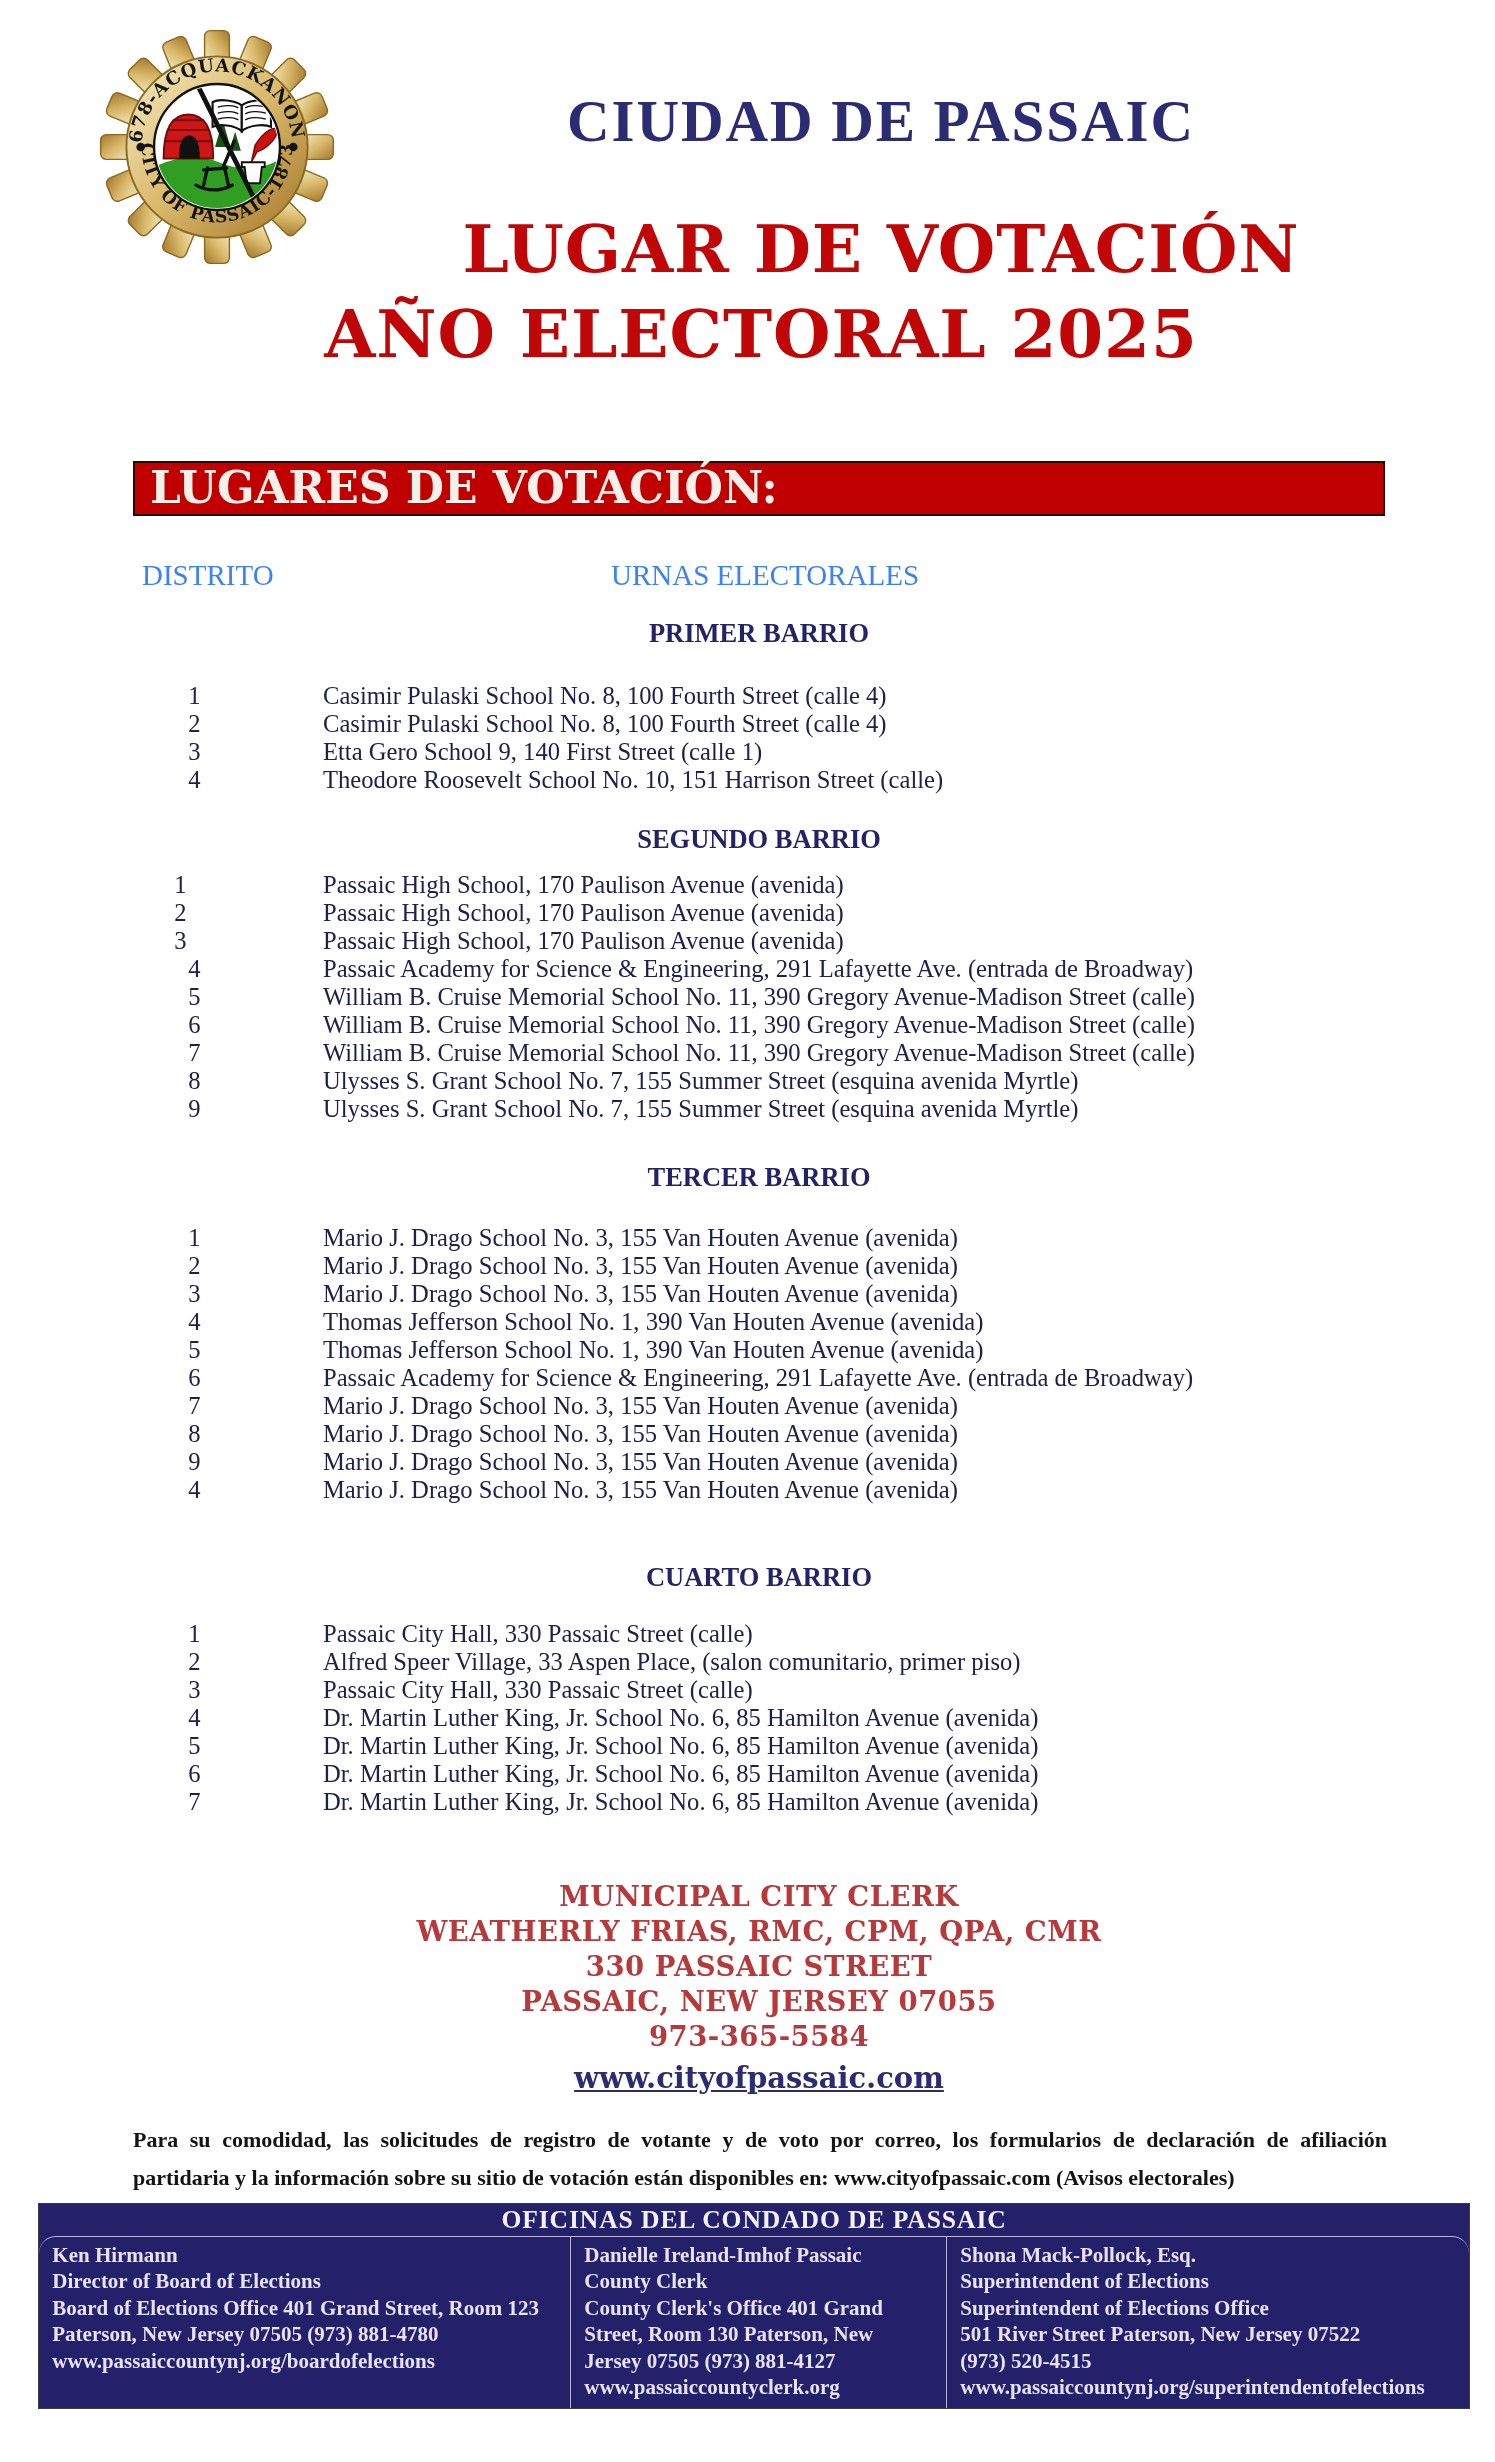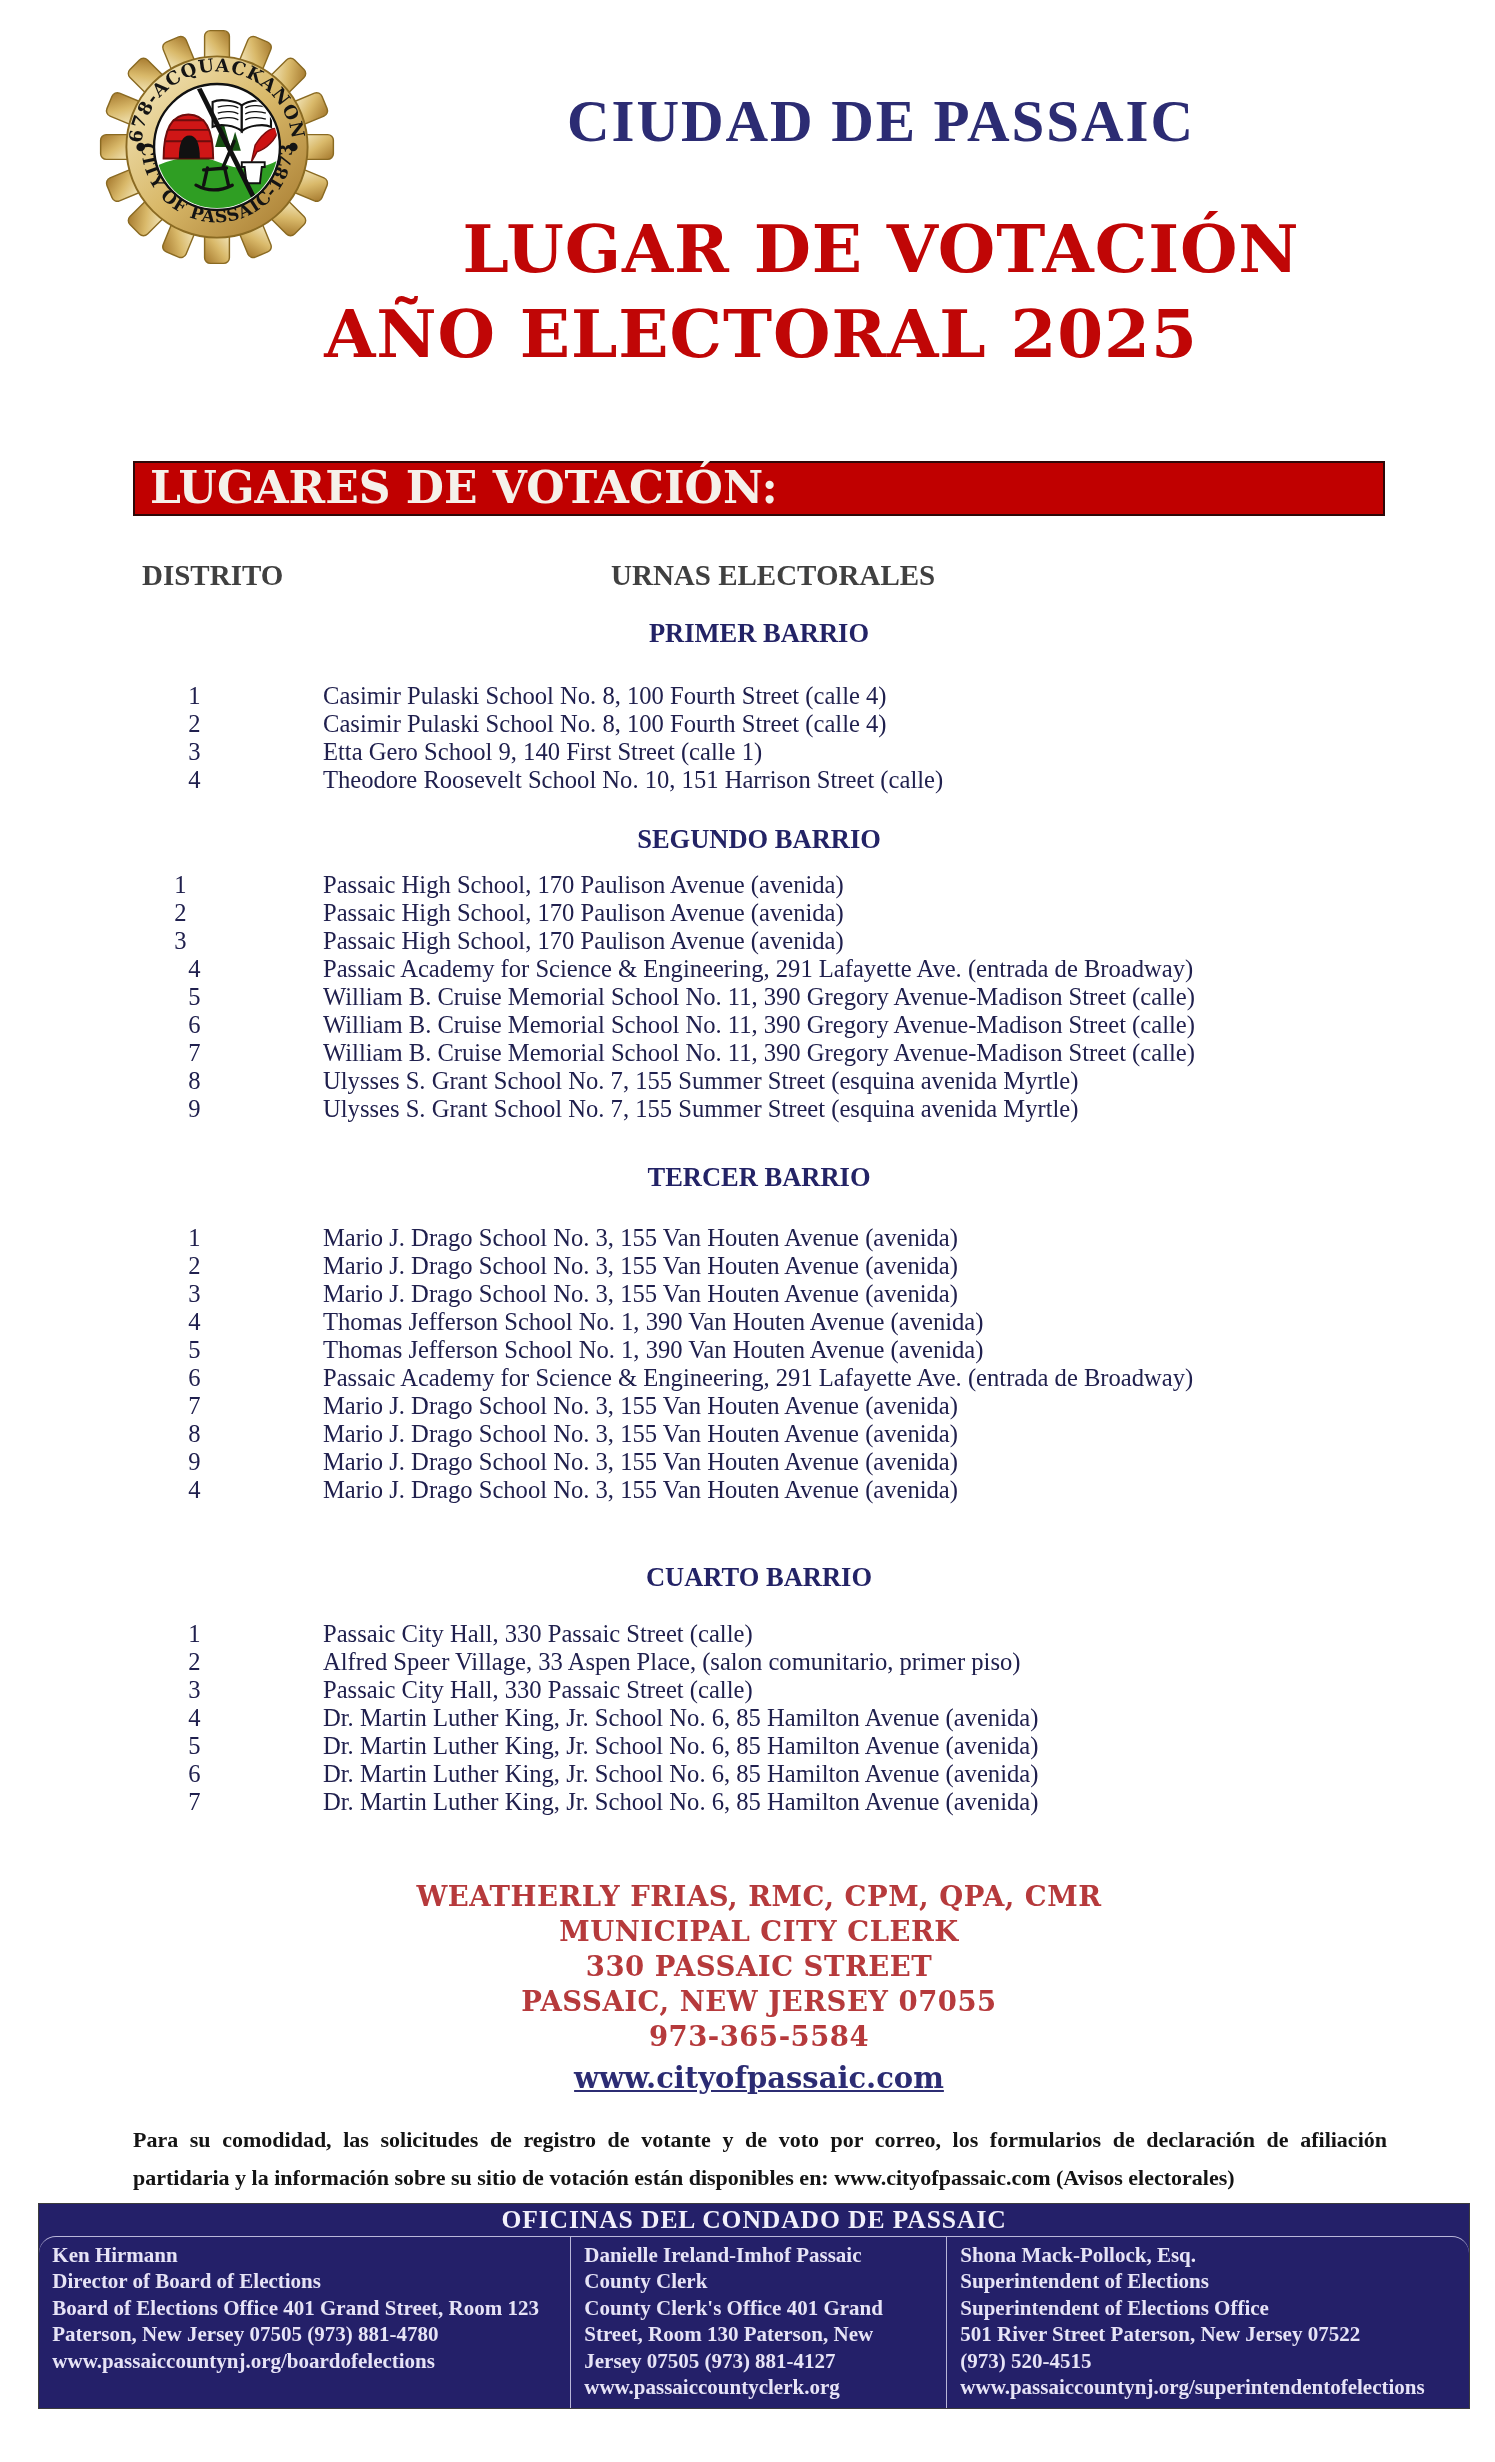--- a/index.html
+++ b/index.html
@@ -24,21 +24,21 @@
   
   .banner {
     position:absolute; left:133px; top:461px; width:1252px; height:55px;
     box-sizing:border-box; background:#c00000; border:2.8px solid #2e0808;
     color:#f5f1ea; font-weight:bold; font-size:44px; line-height:49px;
     padding-left:15px; white-space:nowrap;
   }
   
   .col-head {
     position:absolute; top:559px; height:32px; line-height:32px;
-    font-family:"Liberation Serif", serif; font-weight:bold; font-size:29px; color:#404040;
+    font-family:"Liberation Serif", serif; font-weight:normal; font-size:29px; color:#3b82f6;
     white-space:nowrap;
   }
   .col-head.district { left:142px; }
   .col-head.polls    { left:611px; }
   .section-heading {
     position:absolute; left:133px; width:1252px; height:28px; line-height:28px;
     text-align:center; font-family:"Liberation Serif", serif; font-weight:bold;
     font-size:26.5px; color:#232366;
   }
   .rows { position:absolute; left:133px; width:1252px; }
@@ -290,22 +290,22 @@
         <span class="num">6</span>
         <span class="place">Dr. Martin Luther King, Jr. School No. 6, 85 Hamilton Avenue (avenida)</span>
       </div>
     <div class="row">
         <span class="num">7</span>
         <span class="place">Dr. Martin Luther King, Jr. School No. 6, 85 Hamilton Avenue (avenida)</span>
       </div>
   </div>
 
   <div class="clerk">
+    <div class="cline">MUNICIPAL CITY CLERK</div>
     <div class="cline">WEATHERLY FRIAS, RMC, CPM, QPA, CMR</div>
-    <div class="cline">MUNICIPAL CITY CLERK</div>
     <div class="cline">330 PASSAIC STREET</div>
     <div class="cline">PASSAIC, NEW JERSEY 07055</div>
     <div class="cline">973-365-5584</div>
     <div><span class="site">www.cityofpassaic.com</span></div>
   </div>
 
   <div class="notice">
     <div class="j">Para su comodidad, las solicitudes de registro de votante y de voto por correo, los formularios de declaración de afiliación</div>
     <div>partidaria y la información sobre su sitio de votación están disponibles en: www.cityofpassaic.com (Avisos electorales)</div>
   </div>

